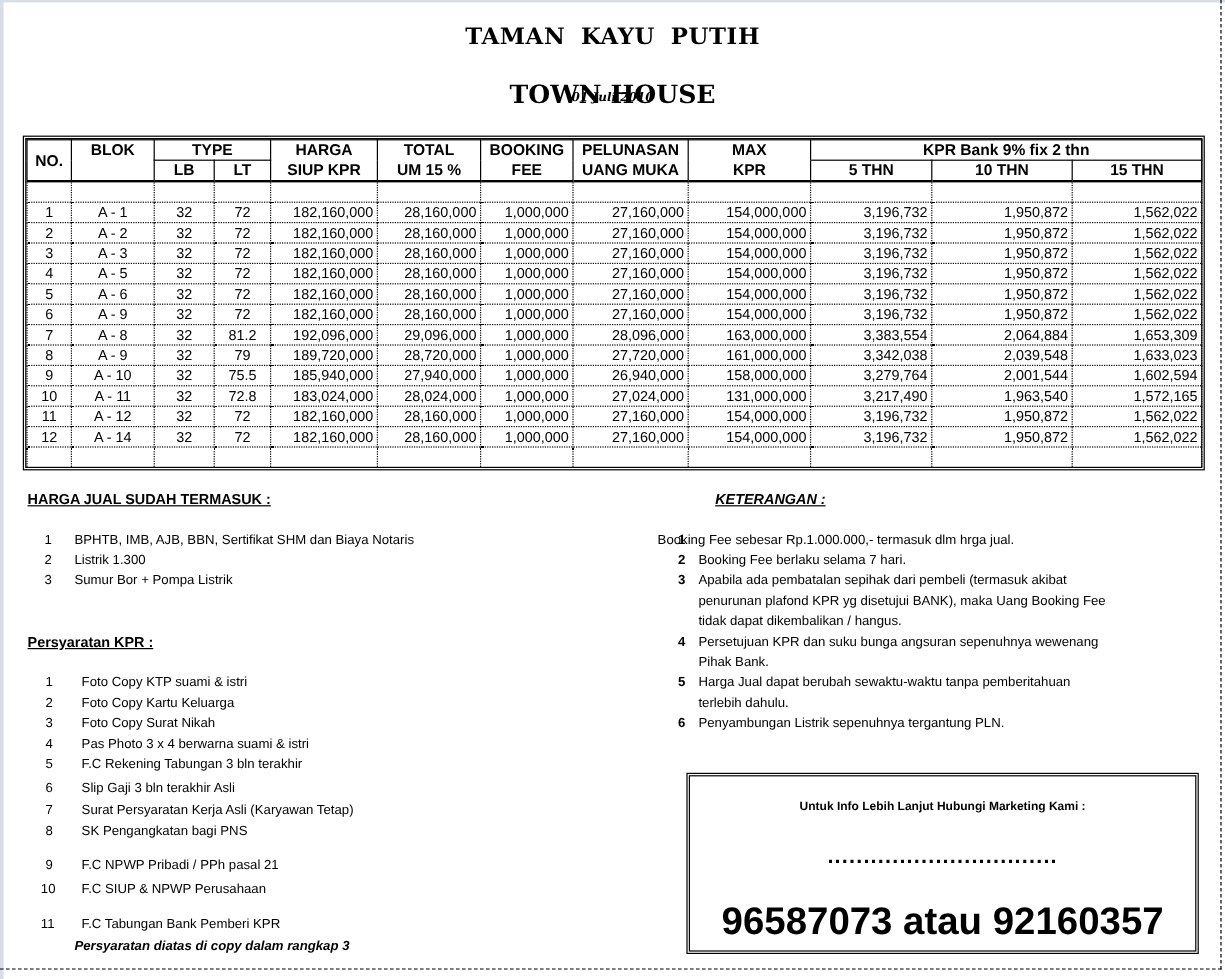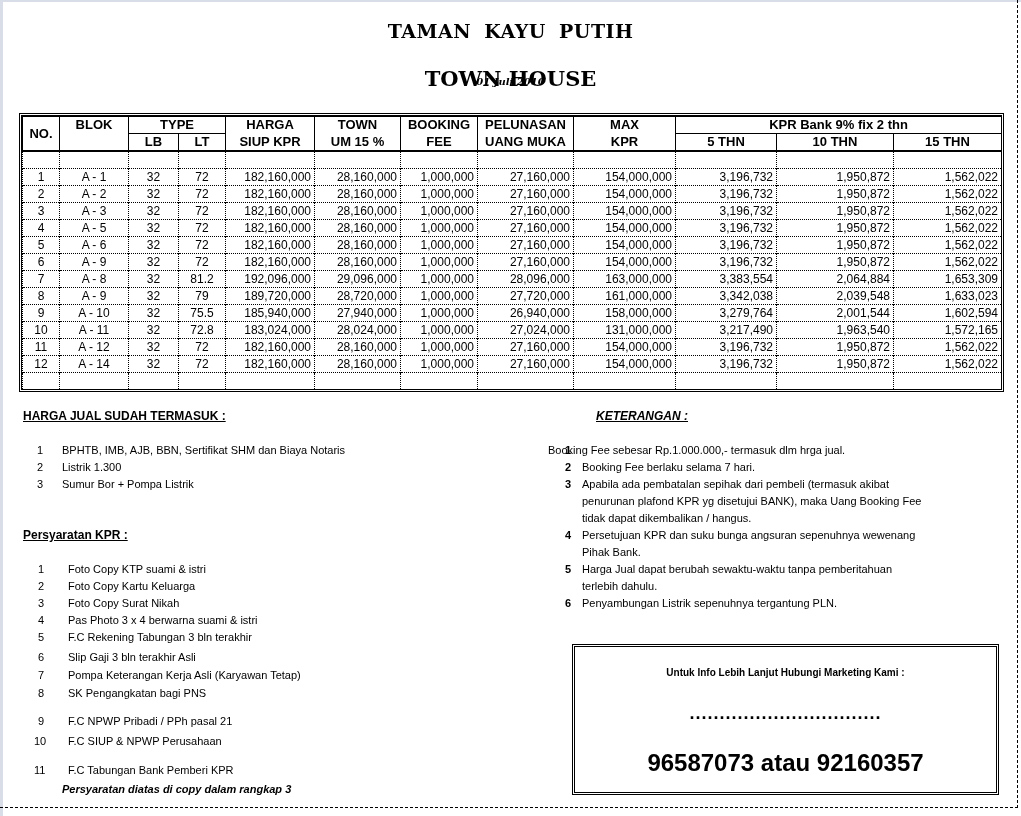--- a/index.html
+++ b/index.html
@@ -27,21 +27,21 @@
 
   .sec-h { position: absolute; font-weight: bold; font-size: 12px; text-decoration: underline; }
   .item { position: absolute; font-size: 11px; }
   .num { position: absolute; font-size: 11px; }
   .knum { position: absolute; font-size: 11px; font-weight: bold; }
   .note { position: absolute; font-size: 11px; font-weight: bold; font-style: italic; }
 
   .contact { position: absolute; left: 572px; top: 644px; width: 427px; height: 151px; border: 3px double #000; box-sizing: border-box; text-align: center; }
   .contact .ch { position: absolute; left: 0; width: 100%; top: 20px; font-weight: bold; font-size: 10px; }
   .contact .cd { position: absolute; left: 0; width: 100%; top: 56px; font-weight: bold; font-size: 18px; letter-spacing: 1px; }
-  .contact .cp { position: absolute; left: 0; width: 100%; top: 102px; font-weight: bold; font-size: 24px; }
+  .contact .cp { position: absolute; left: 0; width: 100%; top: 102px; font-weight: bold; font-size: 32px; }
 </style>
 </head>
 <body>
 
 <div class="page-edge-left"></div>
 <div class="page-edge-top"></div>
 <div class="page-break-right"></div>
 <div class="page-break-bottom"></div>
 
 <div class="title t1">TAMAN  KAYU  PUTIH</div>
@@ -63,21 +63,21 @@
         <col style="width:101px">
         <col style="width:117px">
         <col style="width:108px">
     </colgroup>
     <thead>
       <tr>
         <th rowspan="2">NO.</th>
         <th rowspan="2" style="vertical-align:top">BLOK</th>
         <th colspan="2">TYPE</th>
         <th style="border-bottom:none">HARGA</th>
-        <th style="border-bottom:none">TOWN</th>
+        <th style="border-bottom:none">TOTAL</th>
         <th style="border-bottom:none">BOOKING</th>
         <th style="border-bottom:none">PELUNASAN</th>
         <th style="border-bottom:none">MAX</th>
         <th colspan="3">KPR Bank 9% fix 2 thn</th>
       </tr>
       <tr>
         <th>LB</th>
         <th>LT</th>
         <th style="border-top:none">SIUP KPR</th>
         <th style="border-top:none">UM 15 %</th>
@@ -308,21 +308,21 @@
     <div class="item" style="left: 68px; top: 580px;">Foto Copy Kartu Keluarga</div>
     <div class="num" style="left: 38px; top: 597px;">3</div>
     <div class="item" style="left: 68px; top: 597px;">Foto Copy Surat Nikah</div>
     <div class="num" style="left: 38px; top: 614px;">4</div>
     <div class="item" style="left: 68px; top: 614px;">Pas Photo 3 x 4 berwarna suami &amp; istri</div>
     <div class="num" style="left: 38px; top: 631px;">5</div>
     <div class="item" style="left: 68px; top: 631px;">F.C Rekening Tabungan 3 bln terakhir</div>
     <div class="num" style="left: 38px; top: 651px;">6</div>
     <div class="item" style="left: 68px; top: 651px;">Slip Gaji 3 bln terakhir Asli</div>
     <div class="num" style="left: 38px; top: 669px;">7</div>
-    <div class="item" style="left: 68px; top: 669px;">Pompa Keterangan Kerja Asli (Karyawan Tetap)</div>
+    <div class="item" style="left: 68px; top: 669px;">Surat Persyaratan Kerja Asli (Karyawan Tetap)</div>
     <div class="num" style="left: 38px; top: 687px;">8</div>
     <div class="item" style="left: 68px; top: 687px;">SK Pengangkatan bagi PNS</div>
     <div class="num" style="left: 38px; top: 715px;">9</div>
     <div class="item" style="left: 68px; top: 715px;">F.C NPWP Pribadi / PPh pasal 21</div>
     <div class="num" style="left: 34px; top: 735px;">10</div>
     <div class="item" style="left: 68px; top: 735px;">F.C SIUP &amp; NPWP Perusahaan</div>
     <div class="num" style="left: 34px; top: 764px;">11</div>
     <div class="item" style="left: 68px; top: 764px;">F.C Tabungan Bank Pemberi KPR</div>
   </div>
 <div class="note" style="left:62px; top:783px;">Persyaratan diatas di copy dalam rangkap 3</div>

